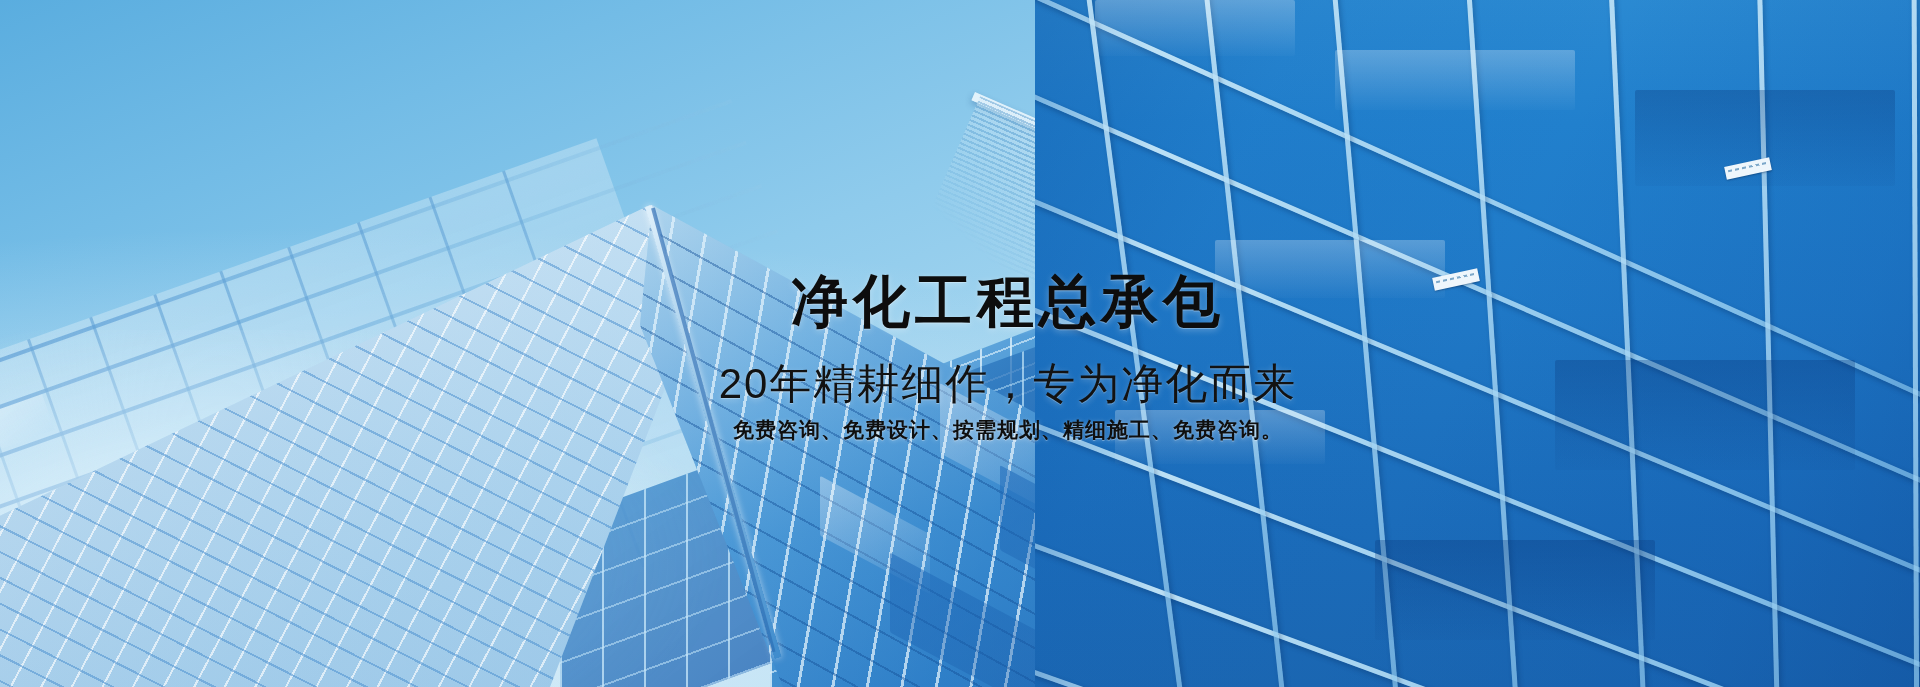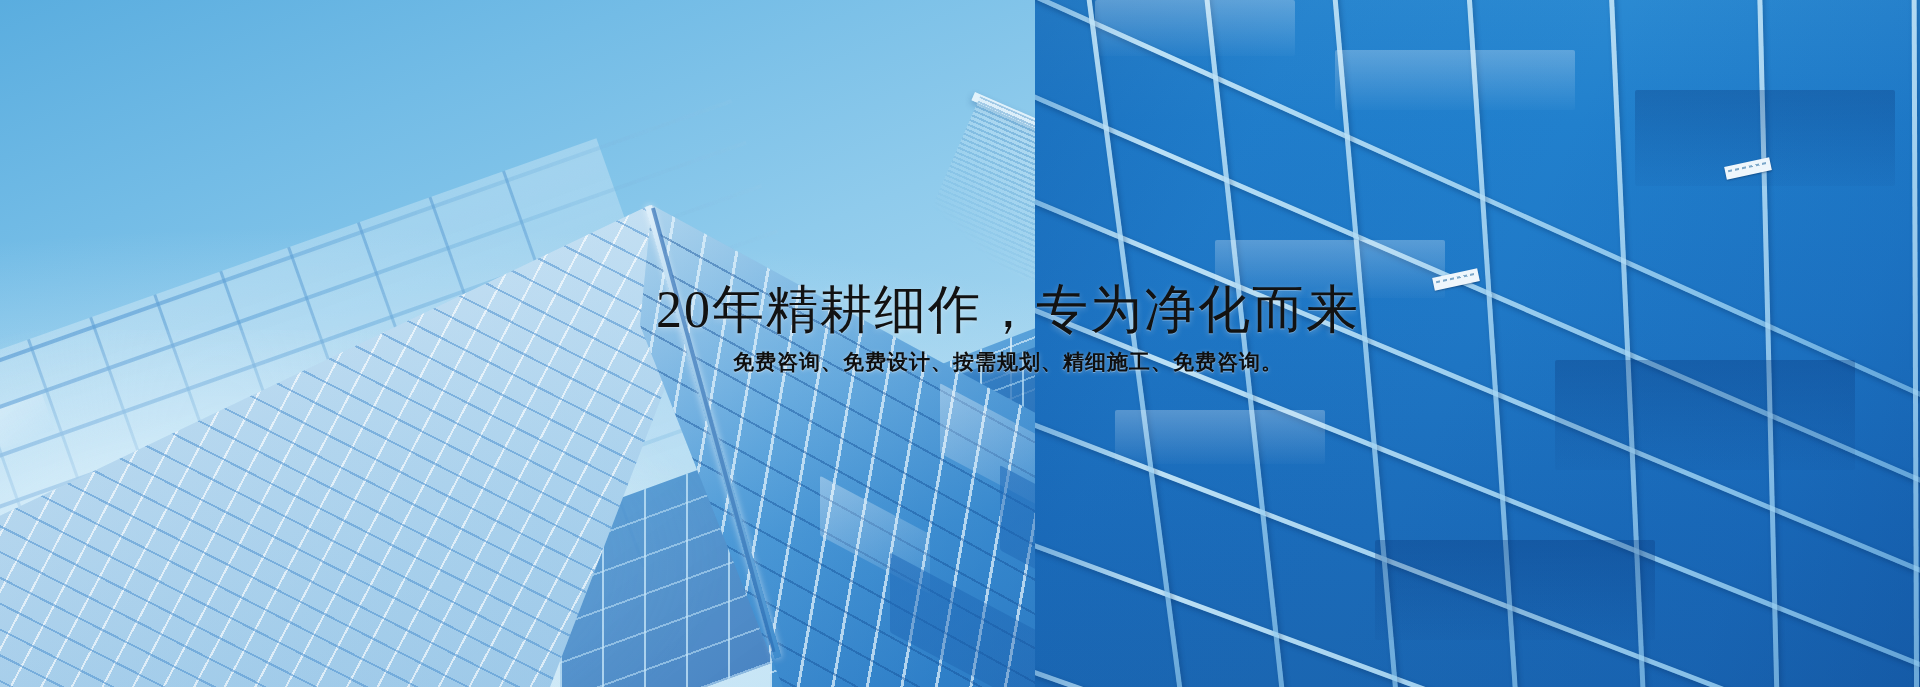--- a/index.html
+++ b/index.html
@@ -174,26 +174,25 @@
     text-align:center; z-index:40;
     padding-left:96px;             
   }
   .headline{
     font-size:57px; line-height:1.02; font-weight:bold; color:#0d0d0d;
     letter-spacing:5px;
     text-shadow:0 1px 0 rgba(255,255,255,.28), 0 2px 7px rgba(255,255,255,.30);
     white-space:nowrap;
   }
   .subline{
-    margin-top:11px;
-    font-size:52px; line-height:1.05; font-weight:400; color:#121212;
+    margin-top:32px;
+    font-size:42px; line-height:1.05; font-weight:400; color:#121212;
     letter-spacing:2px;
     text-shadow:0 1px 0 rgba(255,255,255,.25), 0 2px 6px rgba(255,255,255,.28);
     white-space:nowrap;
-    font-family:Liberation Serif, serif;
   }
   .tagline{
     margin-top:12px;
     font-size:21px; line-height:1.1; font-weight:bold; color:#0f0f0f;
     letter-spacing:1px;
     text-shadow:0 1px 0 rgba(255,255,255,.30), 0 1px 5px rgba(255,255,255,.35);
     white-space:nowrap;
   }
 </style>
 </head>
@@ -283,17 +282,18 @@
       <div class="rw-gloss" style="left:80px;  top:470px; width:210px; height:54px"></div>
       <div class="rw-dark" style="left:340px; top:600px; width:280px; height:100px"></div>
 
       <div class="sticker" style="left:690px; top:222px; transform:rotate(-12deg)"></div>
       <div class="sticker" style="left:398px; top:333px; transform:rotate(-12deg)"></div>
 
     </div>
   </div>
 
   <div class="copy">
+    <div class="headline">净化工程总承包</div>
     <div class="subline">20年精耕细作，专为净化而来</div>
     <div class="tagline">免费咨询、免费设计、按需规划、精细施工、免费咨询。</div>
   </div>
 
 </div>
 
 </body></html>

